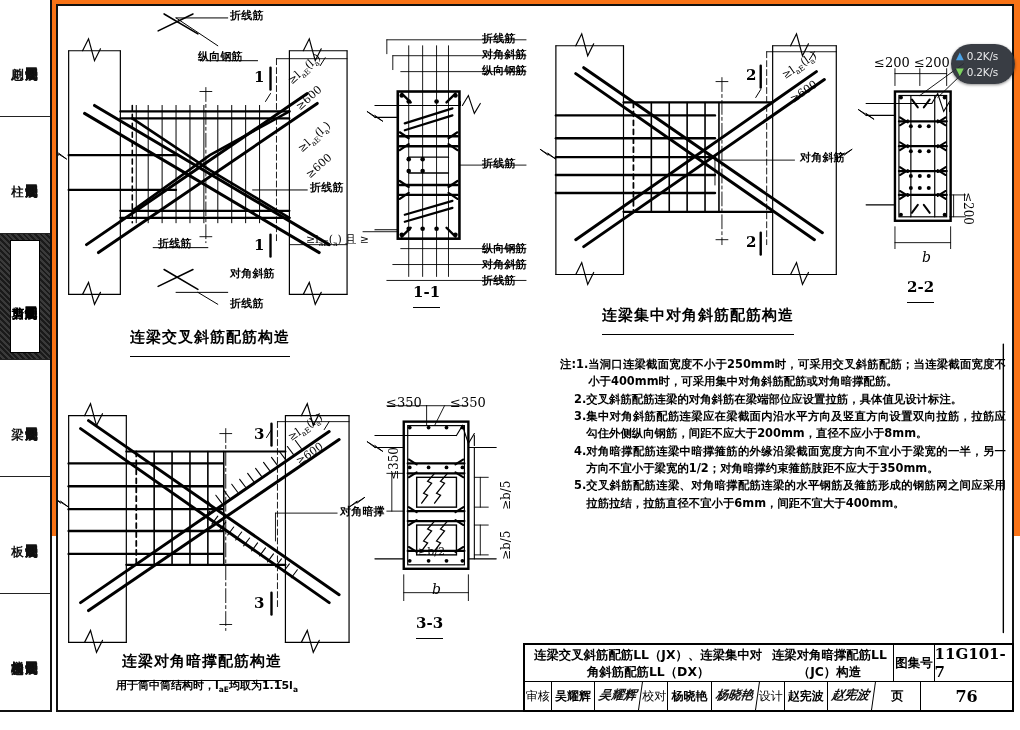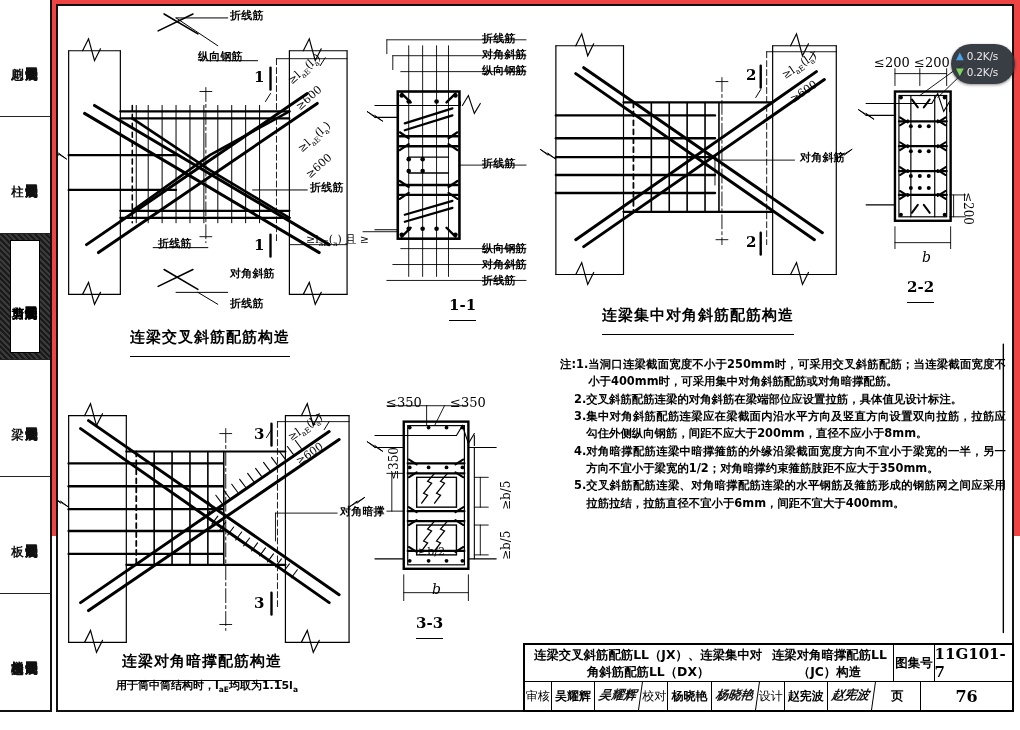--- a/index.html
+++ b/index.html
@@ -5,21 +5,21 @@
   * { box-sizing: border-box; margin: 0; padding: 0; }
   html, body {
     width: 1020px; height: 730px;
     background: #ffffff;
     font-family: "DejaVu Sans", "Liberation Sans", sans-serif;
     overflow: hidden;
   }
   #page {
     position: relative;
     width: 1020px; height: 536px;
-    background: #ef4444;
+    background: #f97316;
   }
 
   
   #tabstrip {
     position: absolute; left: 0; top: 0;
     width: 52px; height: 712px;
     border-right: 2px solid #111;
     border-bottom: 2px solid #111;
     background: #fff;
     display: flex; flex-direction: column;
@@ -665,21 +665,21 @@
 
     <div class="caption" style="left:72px; top:322px;">连梁交叉斜筋配筋构造</div>
 
     <div class="lbl cn" style="left:424px; top:27px;">折线筋</div>
     <div class="lbl cn" style="left:424px; top:43px;">对角斜筋</div>
     <div class="lbl cn" style="left:424px; top:59px;">纵向钢筋</div>
     <div class="lbl cn" style="left:424px; top:152px;">折线筋</div>
     <div class="lbl cn" style="left:424px; top:237px;">纵向钢筋</div>
     <div class="lbl cn" style="left:424px; top:253px;">对角斜筋</div>
     <div class="lbl cn" style="left:424px; top:269px;">折线筋</div>
-    <div class="seclabel" style="left:355px; top:290px;margin-left:36px;">1-1</div>
+    <div class="seclabel" style="left:355px; top:277px;">1-1</div>
 
     <div class="sectag" style="left:688px; top:60px;">2</div>
     <div class="sectag" style="left:688px; top:227px;">2</div>
     <div class="lbl num rot" style="left:722px; top:66px; transform:rotate(-35deg);">
       <span>≥l</span><span class="sub">aE</span><span>(l</span><span class="sub">a</span><span>)</span>
     </div>
     <div class="lbl num rot" style="left:730px; top:90px; transform:rotate(-35deg);">≥600</div>
     <div class="lbl cn" style="left:742px; top:146px;">对角斜筋</div>
     <div class="caption" style="left:544px; top:300px;">连梁集中对角斜筋配筋构造</div>
 

